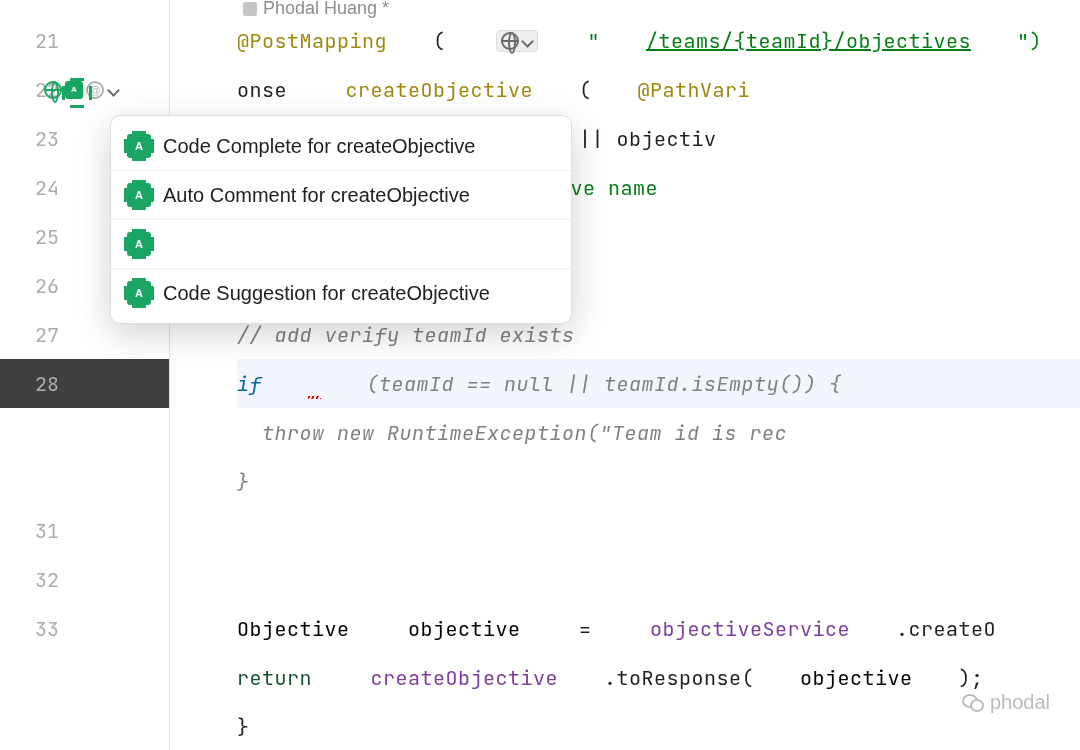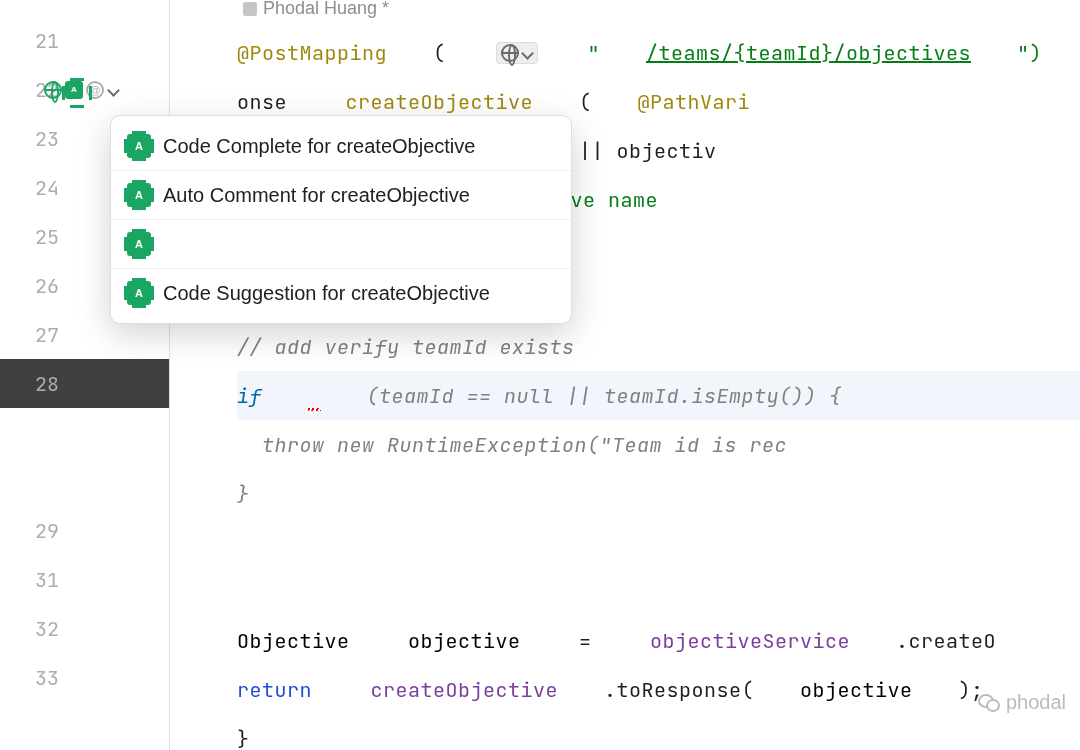--- a/index.html
+++ b/index.html
@@ -43,36 +43,36 @@
       top: 0;
       height: 100%;
       display: flex;
       align-items: center;
       gap: 3px;
     }
     .gutter-line.hl { background: #404040; }
 
     .code {
       flex: 1;
-      padding-top: 28px;
+      padding-top: 16px;
       margin-left: 67px;
       position: relative;
     }
     .code-line {
       height: 49px;
       display: flex;
       align-items: center;
       white-space: pre;
       letter-spacing: 0.5px;
       gap: 46px;
     }
     .code-line.hl { background: #f2f5fb; }
     .code-italic { font-style: italic; color: #808080; }
     .code-italic .kw { color: #0369a1; font-style: italic; }
-    .kw { color: #1d4ed8; }
+    .kw { color: #14532d; }
     .ann { color: #9e880d; }
     .str { color: #067d17; }
     .strq { color: #067d17; }
     .url { color: #067d17; text-decoration: underline; }
     .type { color: #000000; }
     .field { color: #7a3e9d; }
     .local { color: #000000; }
     .dim { color: #1f1f1f; }
     .squiggle { position: relative; }
     .squiggle::after {
@@ -204,21 +204,21 @@
       align-items: center;
       justify-content: center;
       font-size: 11px;
       color: #adadad;
       font-family: Arial, sans-serif;
       flex-shrink: 0;
     }
 
     .watermark {
       position: absolute;
-      right: 14px;
+      right: 30px;
       bottom: 36px;
       color: rgba(120,120,120,0.5);
       font-family: Arial, sans-serif;
       font-size: 20px;
       display: flex;
       align-items: center;
       gap: 6px;
     }
     .wechat-icon {
       width: 22px; height: 18px;
@@ -282,23 +282,20 @@
     <div class="gutter-line hl">
         <span>28</span>
       </div>
     <div class="gutter-line">
         <span></span>
       </div>
     <div class="gutter-line">
         <span></span>
       </div>
     <div class="gutter-line">
-        <span>29</span>
-      </div>
-    <div class="gutter-line">
         <span>31</span>
       </div>
     <div class="gutter-line">
         <span>32</span>
       </div>
     <div class="gutter-line">
         <span>33</span>
       </div>
   </div>
 

